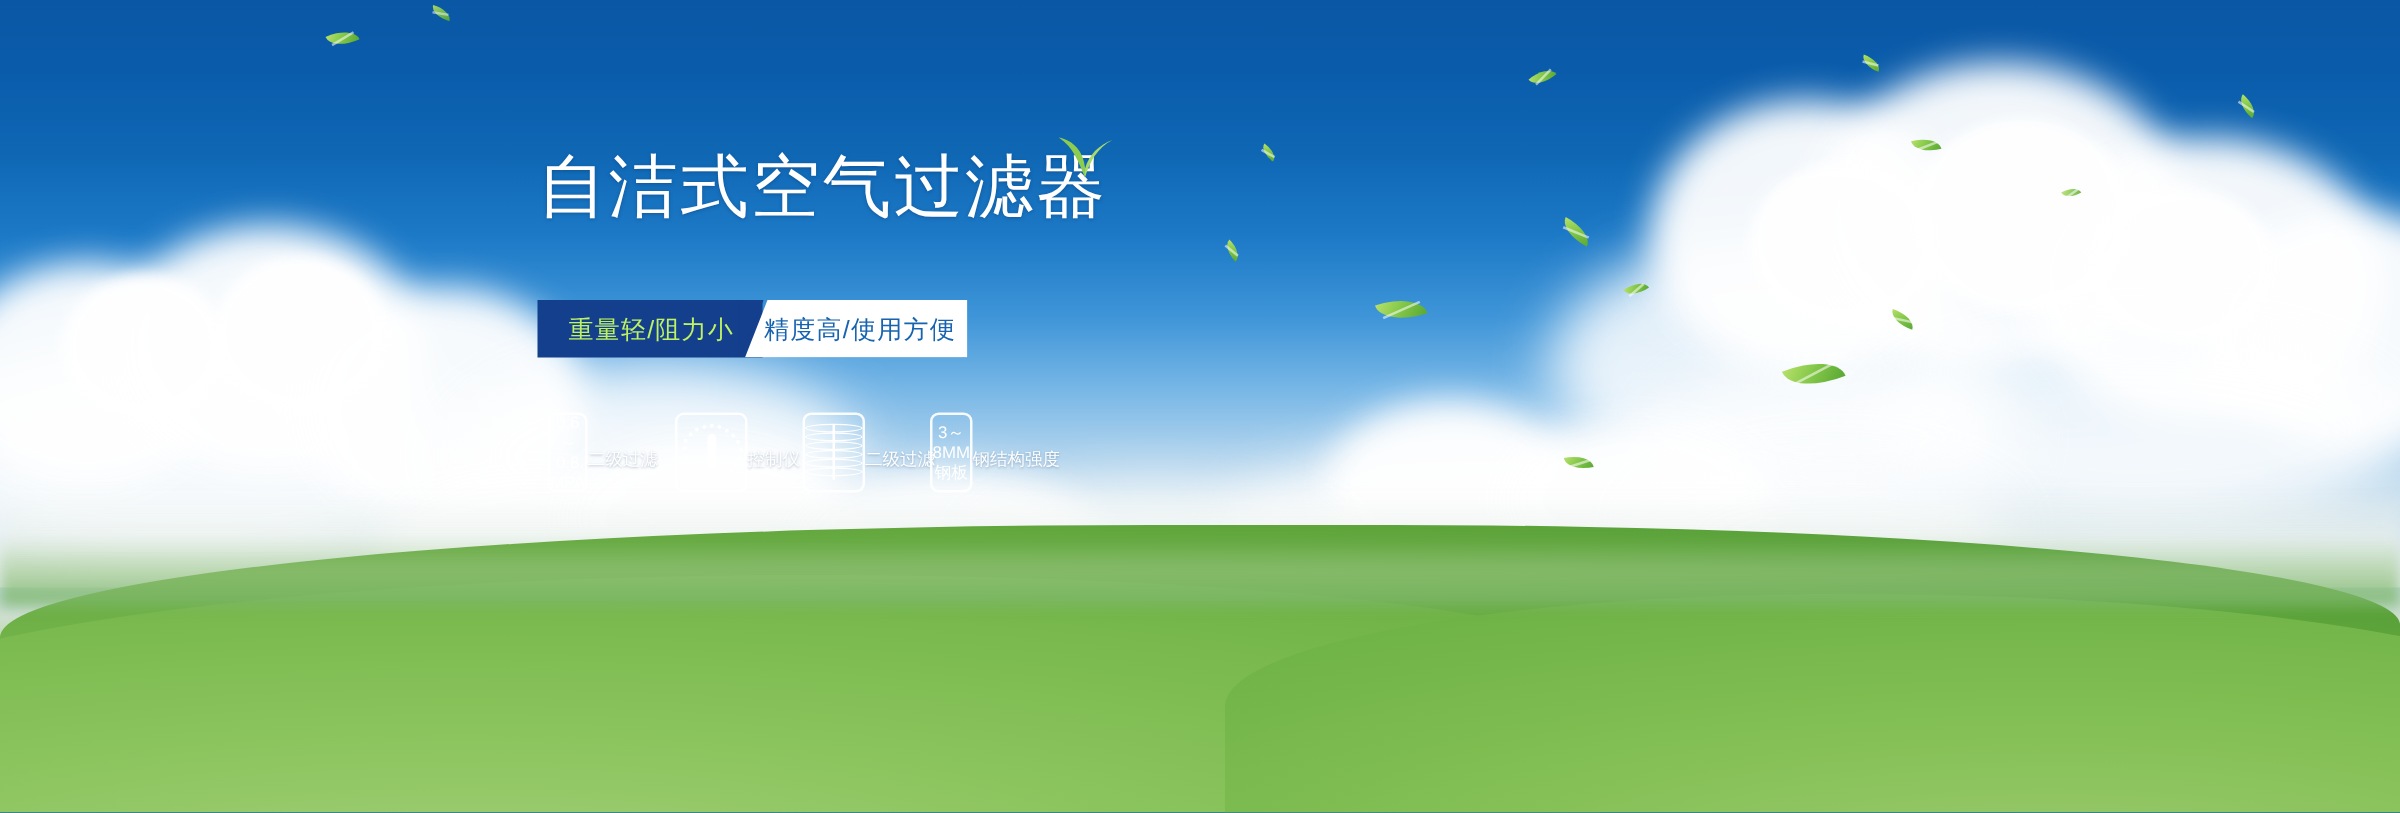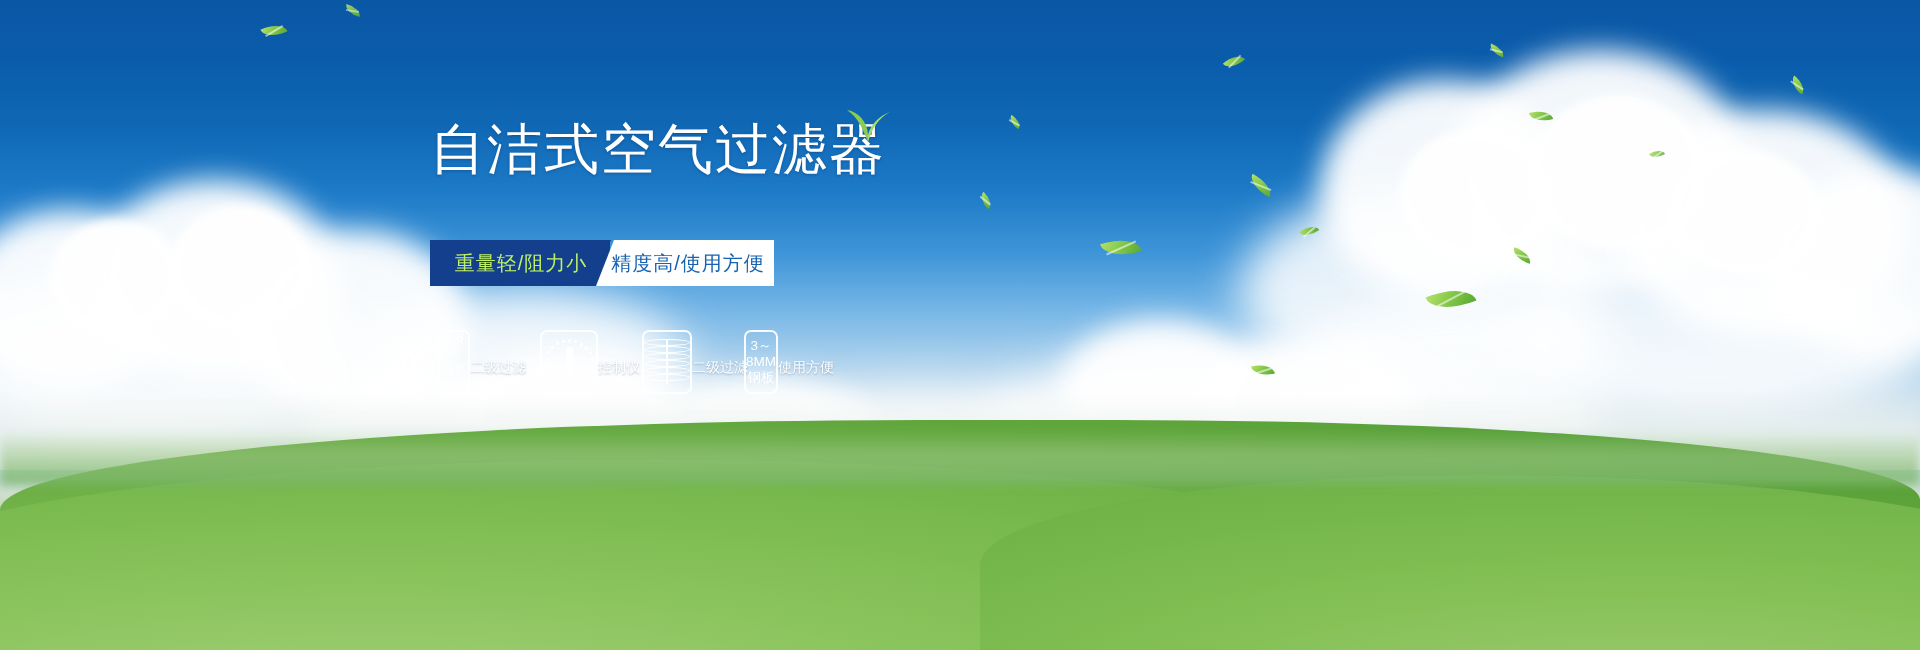--- a/index.html
+++ b/index.html
@@ -277,19 +277,19 @@
           </div>
         </div>
         <div class="feat-label">二级过滤</div>
       </div>
 
       <div class="feat">
         <div class="feat-box">
           <div class="big">3～8MM</div>
           <div class="big">钢板</div>
         </div>
-        <div class="feat-label">使用方便</div>
+        <div class="feat-label">钢结构强度</div>
       </div>
 
 
     </div>
   </div>
 </div>
 
 </body></html>

